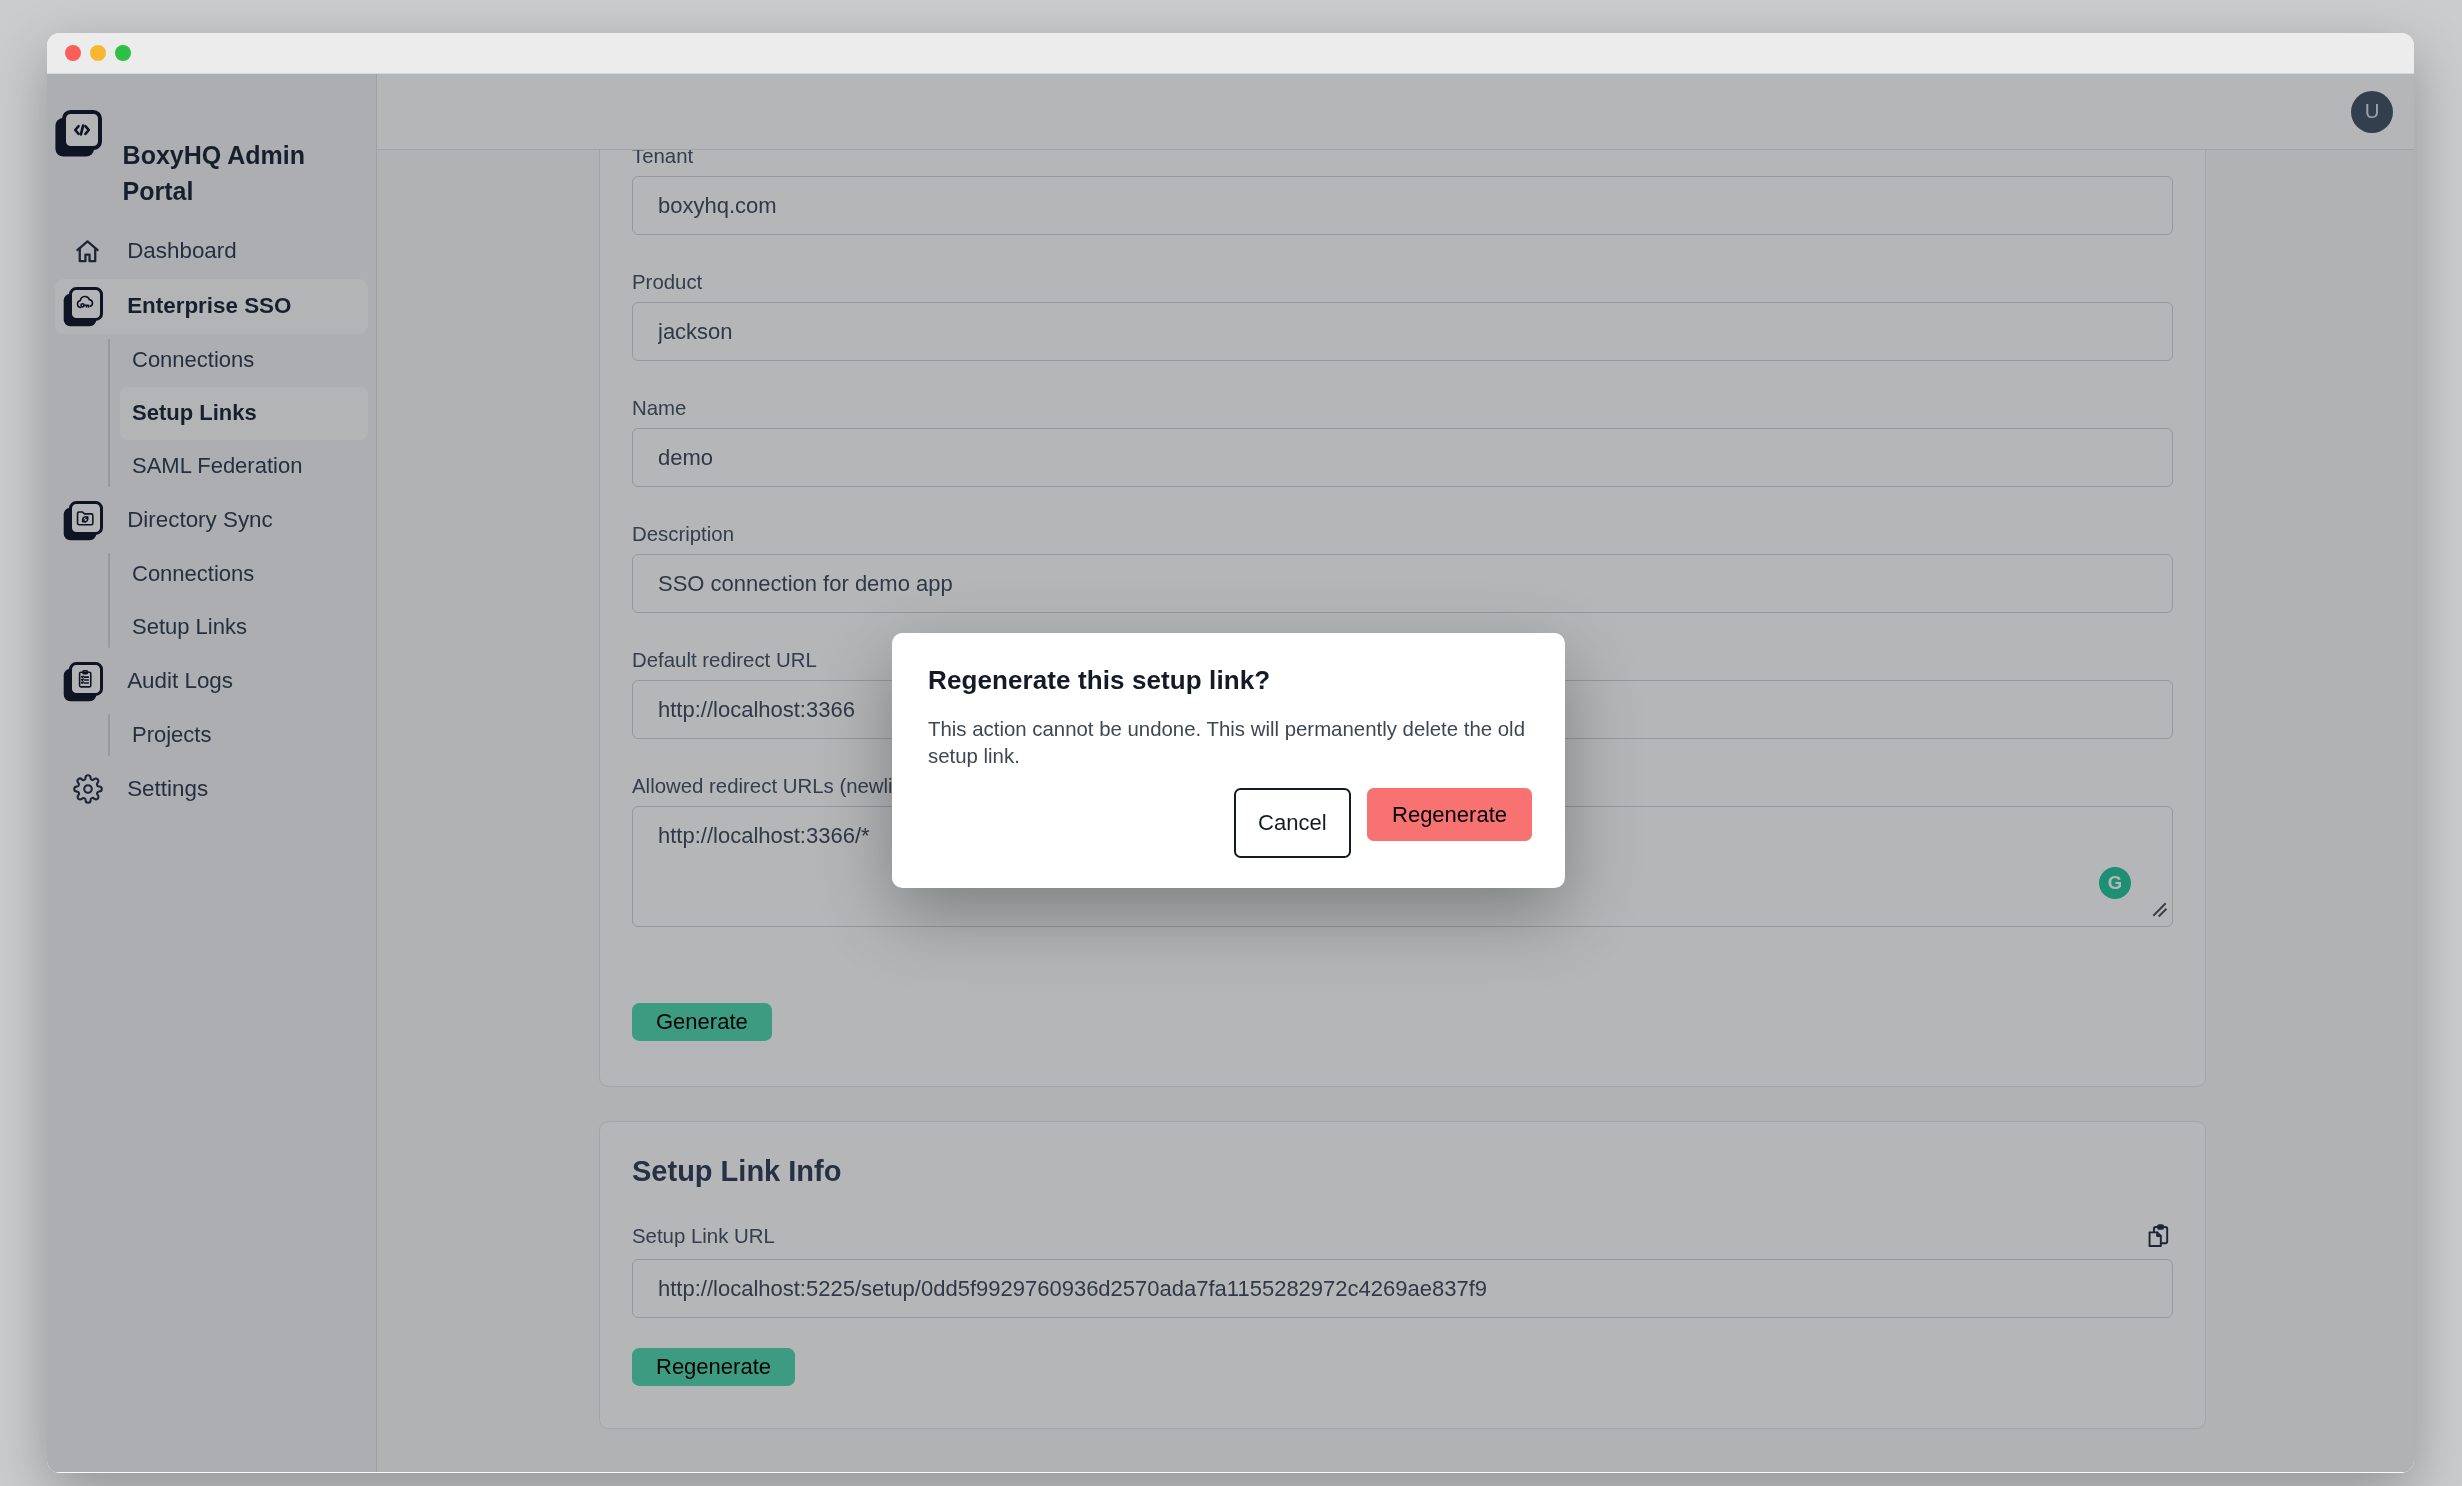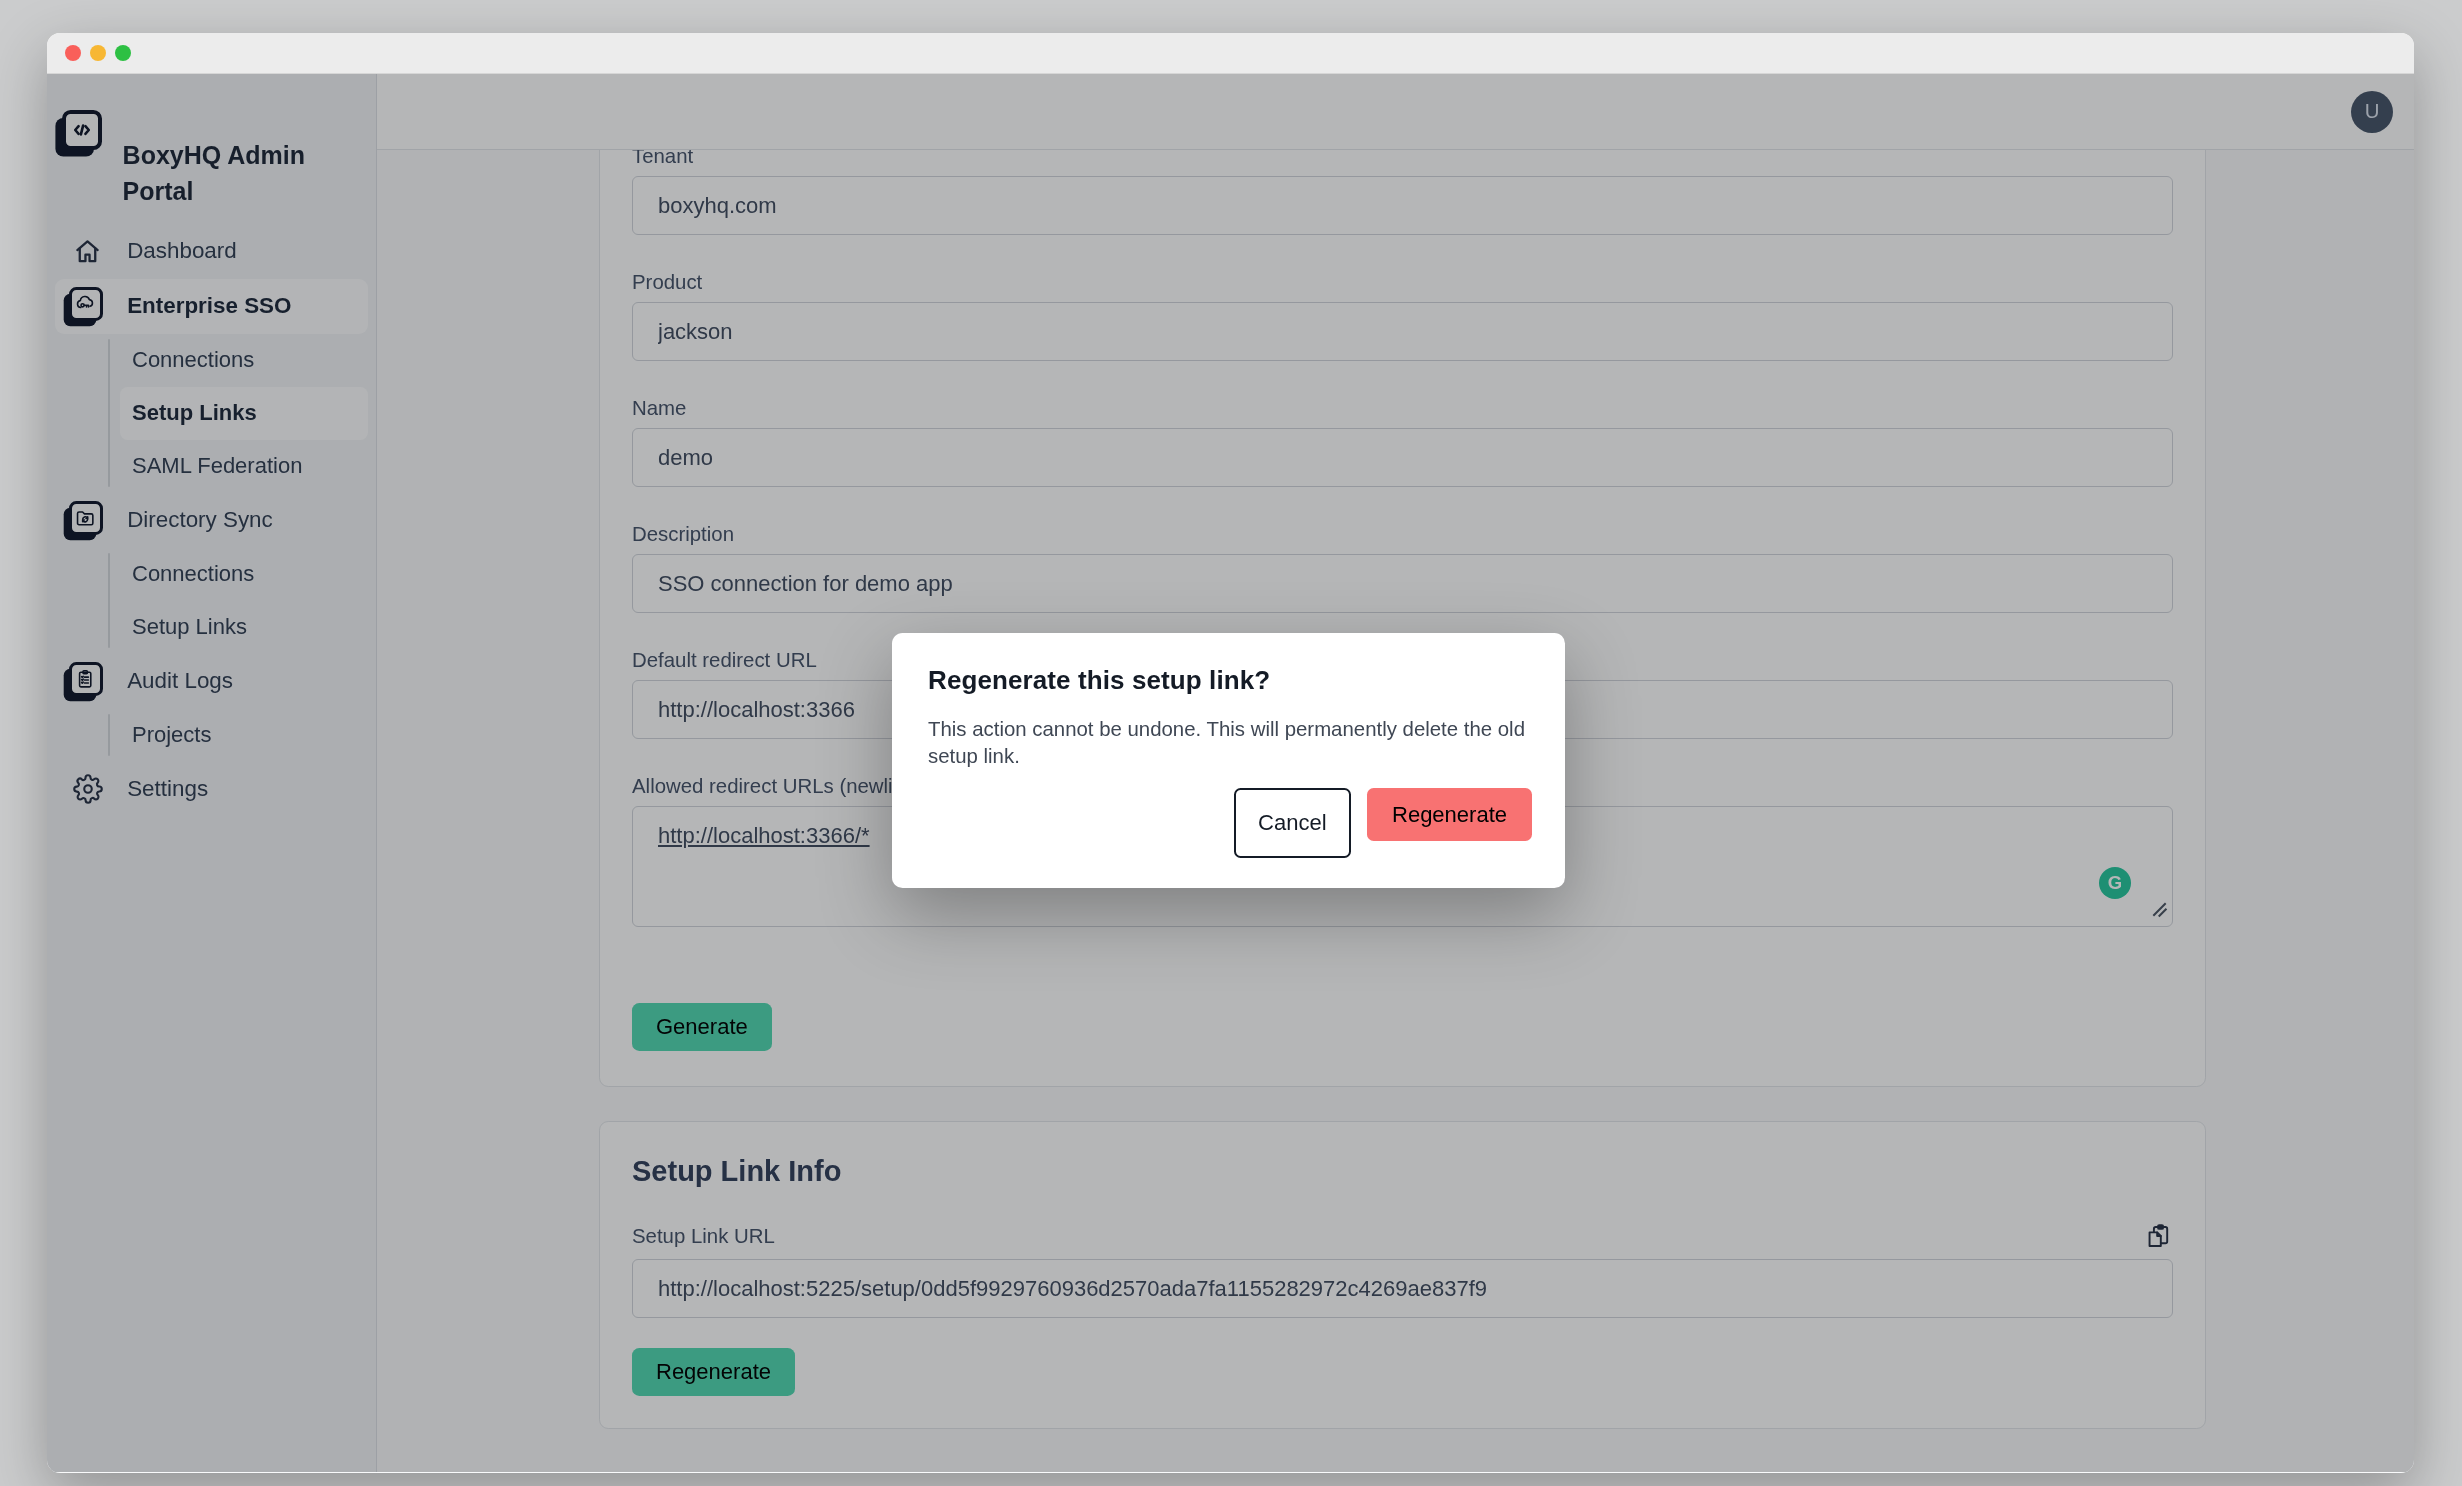--- a/index.html
+++ b/index.html
@@ -46,25 +46,25 @@
   .topbar{height:76px;min-height:76px;background:#fff;border-bottom:1.3px solid var(--card-border);display:flex;align-items:center;justify-content:flex-end;padding-right:21px;}
   .avatar{width:42px;height:42px;border-radius:50%;background:var(--avatar-bg);color:#dbe3ee;font-size:20.4px;display:flex;align-items:center;justify-content:center;cursor:pointer;}
   .content{flex:1;padding:0 208px 0 222px;overflow:hidden;}
   .card{background:var(--card-bg);border:1.3px solid var(--card-border);border-radius:9.2px;padding:32px;}
   .card.form-card{margin-top:-38px;height:975px;}
   .card.info-card{margin-top:34px;height:308px;padding-top:33px;position:relative;}
   .field{margin-bottom:36px;}
   .field label{display:block;font-size:20.4px;color:var(--label-color);margin-bottom:8px;white-space:nowrap;}
   .tin{width:100%;height:59px;border:1.3px solid var(--input-border);border-radius:6px;background:transparent;font-family:inherit;font-size:22px;color:var(--input-color);padding:0 25px;outline:none;}
   .ta-wrap{position:relative;}
-  textarea.tin{height:121px;padding-top:16px;resize:none;display:block;text-decoration:underline;}
+  textarea.tin{height:121px;padding-top:16px;resize:none;display:block;}
   .grammarly{position:absolute;right:42px;top:61px;width:32px;height:32px;border-radius:50%;background:var(--grammarly-green);color:#fff;font-size:18.5px;font-weight:700;display:flex;align-items:center;justify-content:center;cursor:pointer;}
   .resize-handle{position:absolute;right:5.3px;bottom:6.6px;cursor:nwse-resize;}
   .btn{border:none;border-radius:7.3px;font-family:inherit;font-size:22px;color:#000000;cursor:pointer;}
-  .btn.teal{background:var(--teal-button);height:48px;padding:0 24px;margin-top:40px;}
+  .btn.teal{background:var(--teal-button);height:38px;padding:0 24px;margin-top:40px;}
   .info-title{font-size:29px;font-weight:700;color:#33415c;}
   .info-label-row{display:flex;justify-content:space-between;align-items:center;margin-top:34px;margin-bottom:8px;}
   .info-label-row label{font-size:20.4px;color:var(--label-color);}
   .copy-btn{background:none;border:none;cursor:pointer;padding:0;line-height:0;}
   .info-card .btn.teal{margin-top:30px;}
 
   
   .overlay{position:absolute;inset:0;background:var(--overlay);z-index:50;}
   .modal{position:absolute;left:845px;top:559px;width:673px;height:255px;background:#fff;border-radius:10.6px;z-index:60;box-shadow:0 26px 73px rgba(0,0,0,0.30);padding:32px 36px;}
   .modal h2{font-size:26px;font-weight:700;color:#141b26;letter-spacing:0.1px;}

